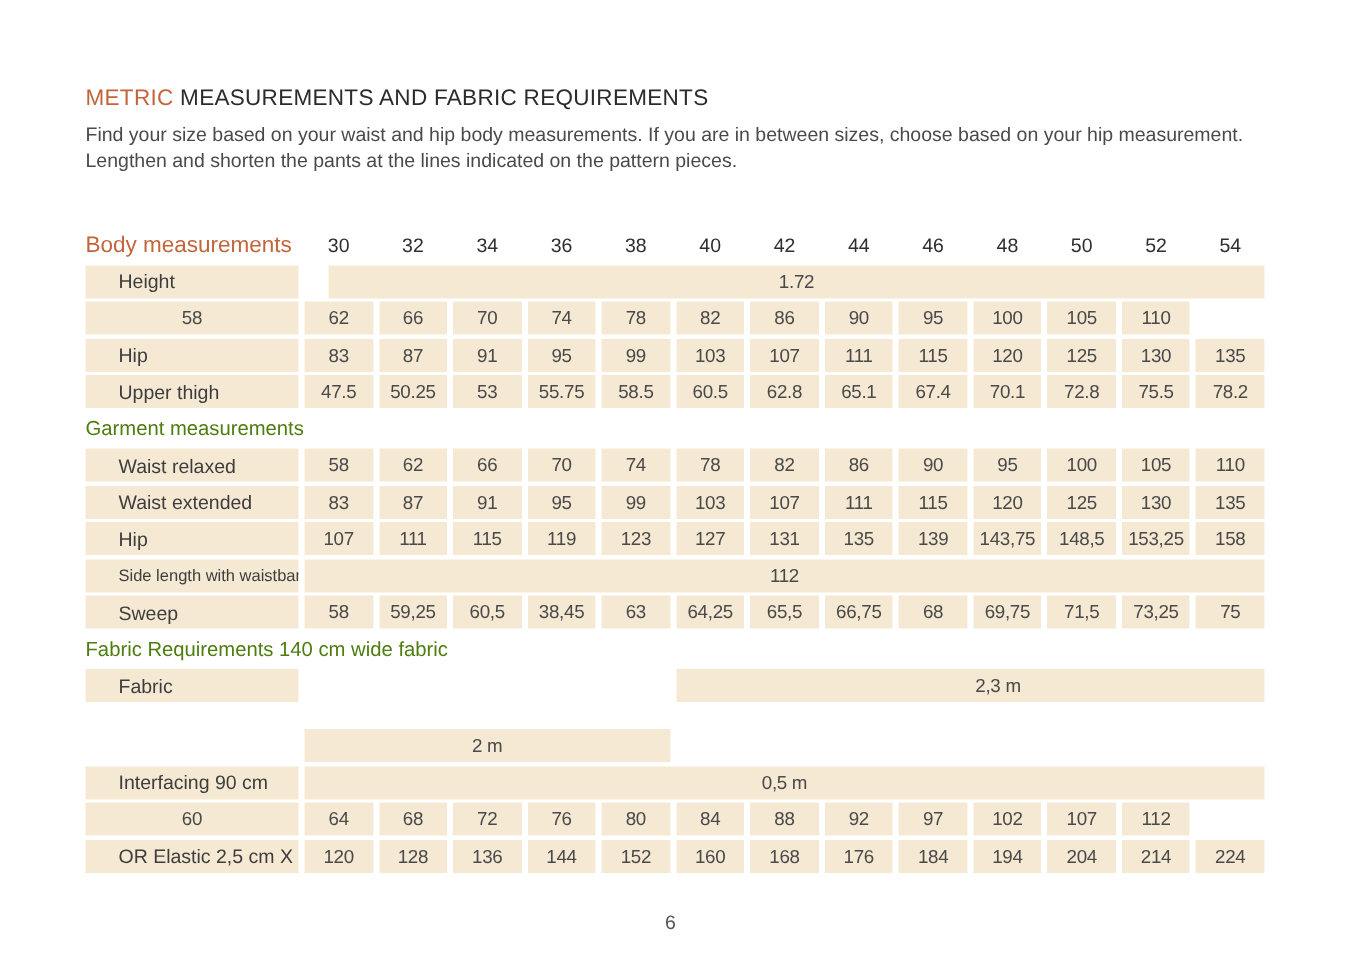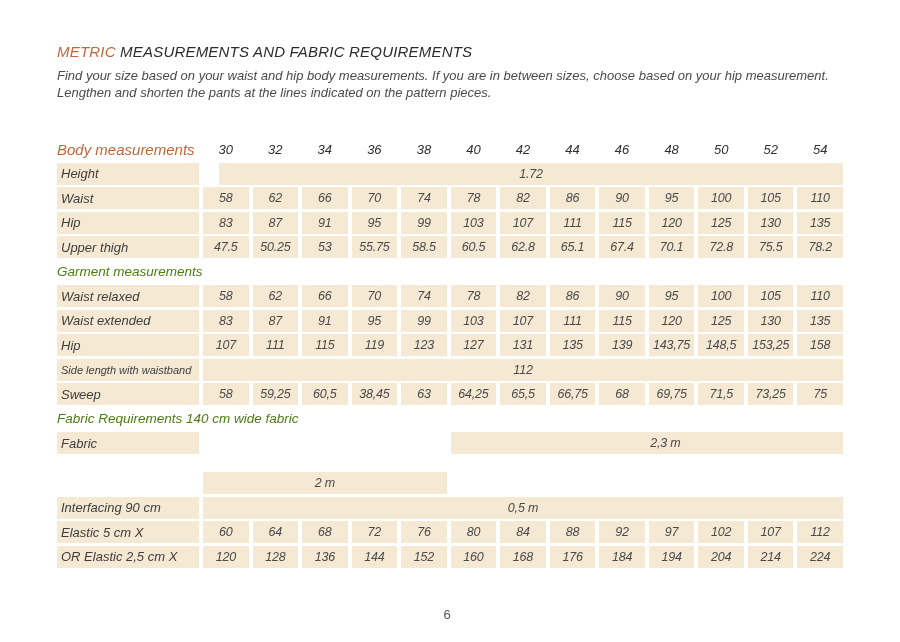--- a/index.html
+++ b/index.html
@@ -12,23 +12,22 @@
   html,body{background:#ffffff;}
   body{
     width:900px;height:642px;
     font-family:"Liberation Sans", sans-serif;
     position:relative;
     overflow:hidden;
     color:var(--text);
   }
   .content{
     position:absolute;
-    left:57px;top:43px;
+    left:57px;top:57px;
     width:786px;
-    font-style:italic;
   }
   .page-title{
     font-size:15px;
     letter-spacing:.2px;
     color:#2b2b2b;
     margin-bottom:8px;
     font-weight:500;
   }
   .page-title .accent{color:var(--accent);}
   .intro{
@@ -54,21 +53,21 @@
     display:flex;align-items:center;justify-content:center;
     letter-spacing:-.2px;
     white-space:nowrap;
   }
   .tlabel{
     background:var(--beige);
     font-size:13px;
     color:var(--text);
     height:22px;
     display:flex;align-items:center;
-    padding-left:4px;
+    padding-left:22px;
     white-space:nowrap;
     overflow:hidden;
   }
   .tlabel.small{font-size:11px;}
   .header-row .hlabel{
     background:none;
     color:var(--accent);
     font-size:15px;
     height:22px;
     display:flex;align-items:center;
@@ -120,21 +119,20 @@
         <div class="hsize">48</div>
         <div class="hsize">50</div>
         <div class="hsize">52</div>
         <div class="hsize">54</div>
       </div>
       <div class="trow">
         <div class="tlabel">Height</div>
         <div class="tcell" style="grid-column: span 13; margin-left: 16px;">1.72</div>
       </div>
       <div class="trow">
-        <div class="tlabel">Waist</div>
         <div class="tcell">58</div>
         <div class="tcell">62</div>
         <div class="tcell">66</div>
         <div class="tcell">70</div>
         <div class="tcell">74</div>
         <div class="tcell">78</div>
         <div class="tcell">82</div>
         <div class="tcell">86</div>
         <div class="tcell">90</div>
         <div class="tcell">95</div>
@@ -251,21 +249,20 @@
       <div class="trow">
         <div class="tlabel">Fabric</div>
         <div class="tcell" style="grid-column: span 5; margin-top: 40px;">2 m</div>
         <div class="tcell" style="grid-column: span 8; padding-left: 37px;">2,3 m</div>
       </div>
       <div class="trow">
         <div class="tlabel">Interfacing 90 cm</div>
         <div class="tcell" style="grid-column: span 13;">0,5 m</div>
       </div>
       <div class="trow">
-        <div class="tlabel">Elastic 5 cm X</div>
         <div class="tcell">60</div>
         <div class="tcell">64</div>
         <div class="tcell">68</div>
         <div class="tcell">72</div>
         <div class="tcell">76</div>
         <div class="tcell">80</div>
         <div class="tcell">84</div>
         <div class="tcell">88</div>
         <div class="tcell">92</div>
         <div class="tcell">97</div>

